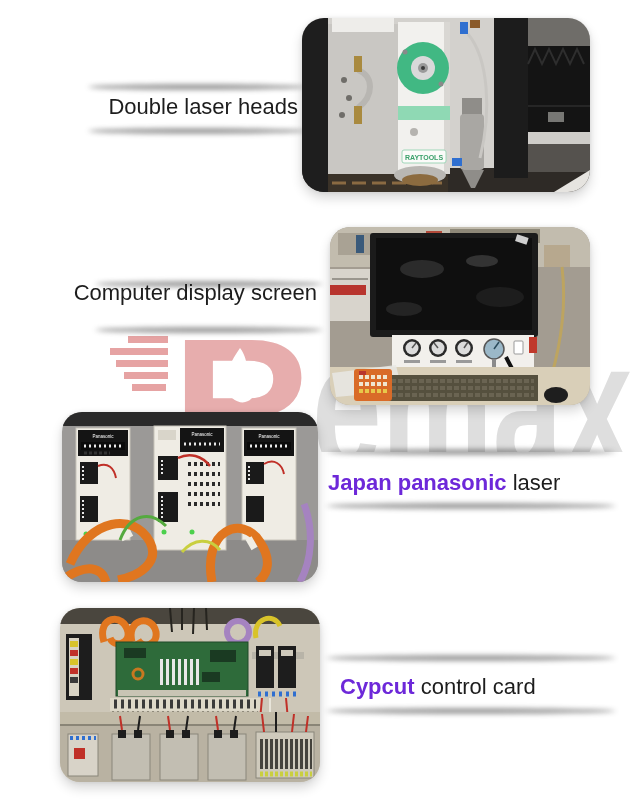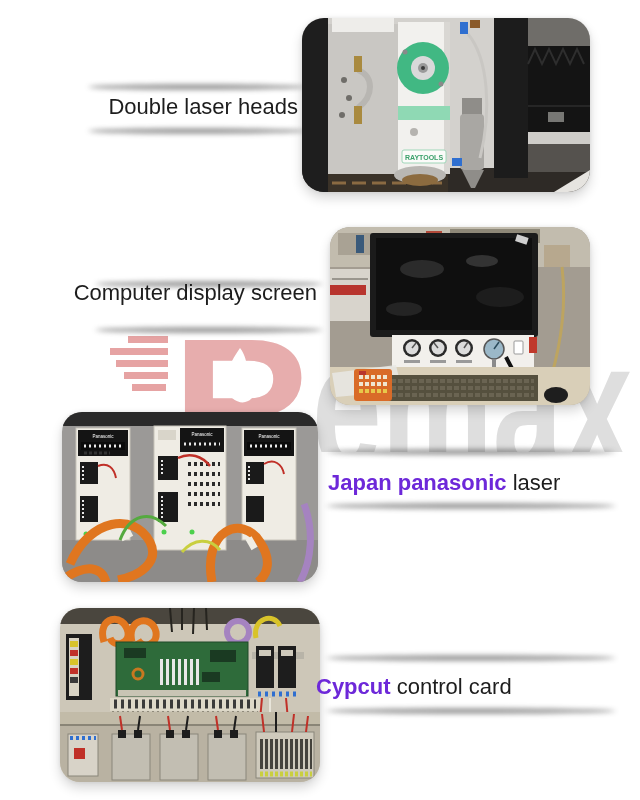--- a/index.html
+++ b/index.html
@@ -246,21 +246,21 @@
       <rect x="184" y="128" width="12" height="7" fill="#f0ede4" transform="rotate(60 190 131)"></rect>
       <path d="M58 128 C68 102,88 98,104 114" stroke="#55aa3f" stroke-width="3" fill="none"></path>
       <path d="M120 140 C132 126,148 126,158 138" stroke="#c9cf3f" stroke-width="3" fill="none"></path>
       <path d="M242 92 C252 118,250 148,238 170" stroke="#a583c0" stroke-width="7" fill="none"></path>
     </svg>
   </div>
 
   <div class="band" style="left:320px;top:658px;width:320px;height:50px;"></div>
   <div class="shadow-line" style="left:326px;top:655px;width:290px;"></div>
   <div class="shadow-line" style="left:326px;top:708px;width:290px;"></div>
-  <div class="label" style="left:316px;top:674px;text-align:right;"><span class="red">Cypcut</span><span> control card</span></div>
+  <div class="label" style="left:340px;top:674px;text-align:right;"><span class="red">Cypcut</span><span> control card</span></div>
 
   <div class="photo photo4">
     <svg viewBox="0 0 260 174" preserveAspectRatio="none">
       <rect width="260" height="174" fill="#cdc7b8"></rect>
       <rect x="0" y="0" width="260" height="16" fill="#4a463e"></rect>
       <g stroke="#26241f" stroke-width="2">
         <line x1="110" y1="0" x2="112" y2="24"></line>
           <line x1="122" y1="0" x2="122" y2="22"></line>
         <line x1="134" y1="0" x2="133" y2="26"></line>
           <line x1="146" y1="0" x2="147" y2="22"></line>

